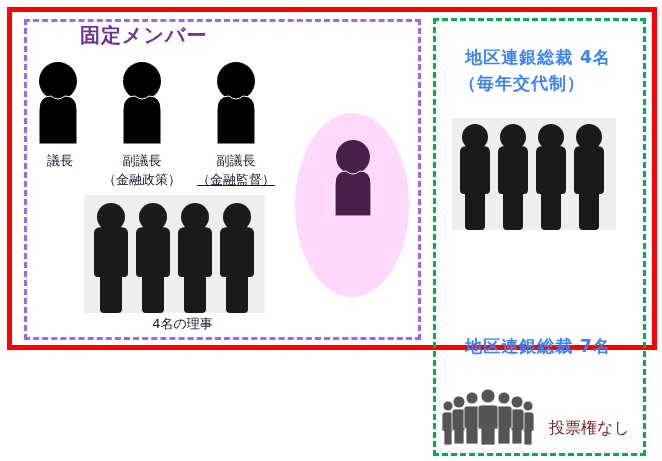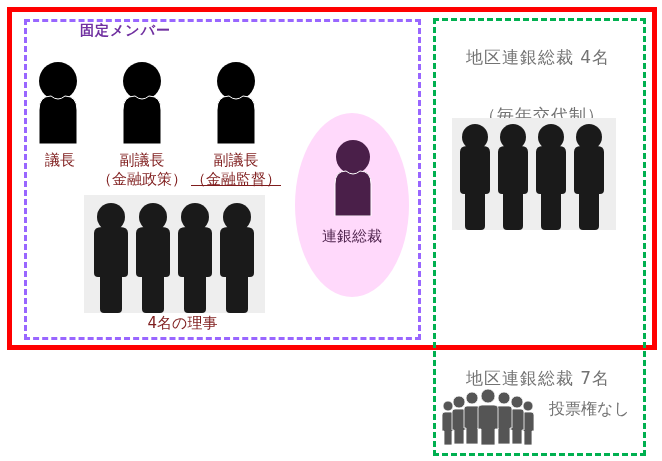--- a/index.html
+++ b/index.html
@@ -2,25 +2,25 @@
 <html><head>
 <meta charset="utf-8">
 <style>
   html, body { margin:0; padding:0; background:#ffffff; }
   body { width:662px; height:461px; position:relative; overflow:hidden; font-family:"DejaVu Sans", sans-serif; }
   .abs { position:absolute; }
   .red-frame { left:7px; top:7px; width:640px; height:333px; border:5px solid #ff0000; }
   .purple-box { left:24px; top:19px; width:391px; height:315px; border:3px dashed #9966ff; }
   .green-box { left:433px; top:18px; width:207px; height:432px; border:3px dashed #00b050; }
   .ellipse { left:295px; top:113px; width:114px; height:184px; border-radius:50%; background:#ffd9fb; }
-  .title-purple { left:80px; top:22px; font-size:14px; font-weight:bold; color:#7030a0; letter-spacing:1px; }
-  .label { font-size:15px; color:#7f1d1d; text-align:center; line-height:19px; white-space:nowrap; }
+  .title-purple { left:80px; top:22px; font-size:20px; font-weight:bold; color:#7030a0; letter-spacing:1px; }
+  .label { font-size:13px; color:#0f172a; text-align:center; line-height:19px; white-space:nowrap; }
   .ny-label { left:297px; top:226px; width:110px; font-size:15px; color:#4a1f49; text-align:center; line-height:21px; }
-  .green-title { font-size:17px; font-weight:normal; color:#737373; text-align:center; white-space:nowrap; letter-spacing:1px; }
-  .no-vote { left:549px; top:399px; font-size:16px; color:#737373; white-space:nowrap; }
+  .green-title { font-size:17px; font-weight:bold; color:#3b82f6; text-align:center; white-space:nowrap; letter-spacing:1px; }
+  .no-vote { left:549px; top:418px; font-size:16px; color:#7f1d1d; white-space:nowrap; }
   .group-bg { background:#eeeeee; }
   svg { display:block; }
 </style>
 </head>
 <body>
 
 <div class="abs red-frame"></div>
 <div class="abs purple-box"></div>
 <div class="abs green-box"></div>
 
@@ -77,25 +77,24 @@
 <div class="abs label" style="left:92px;top:314px;width:181px;">4名の理事</div>
 
 <div class="abs ellipse"></div>
 <div class="abs" style="left:332px;top:140px;">
   <svg width="42" height="76" viewBox="0 0 42 76">
       <circle cx="21" cy="17" r="17" fill="#4a1f49"></circle>
       <path d="M3 76 V44 Q3 31 14 31 Q21 37 28 31 Q39 31 39 44 V76 Z" fill="#4a1f49" stroke="#fff" stroke-width="1"></path>
     </svg>
 </div>
 <div class="abs ny-label">
-  <div>連銀総裁</div>
 </div>
 
 <div class="abs green-title" style="left:436px;top:46px;width:204px;">地区連銀総裁 4名</div>
-<div class="abs green-title" style="left:440px;top:72px;width:204px;margin-top:32px;">（毎年交代制）</div>
+<div class="abs green-title" style="left:420px;top:72px;width:204px;">（毎年交代制）</div>
 <div class="abs group-bg" style="left:452px;top:118px;width:164px;height:112px;">
   <svg width="164" height="112" viewBox="0 0 164 112">
     <g fill="#1a1a1a">
       <g transform="translate(6,6)">
           <circle cx="17" cy="13" r="13"></circle>
           <path d="M2 28 Q2 22 9 22 H25 Q32 22 32 28 V66 Q32 70 28 70 H27 V102 Q27 106 23 106 H11 Q7 106 7 102 V70 H6 Q2 70 2 66 Z"></path>
         </g>
       <g transform="translate(44,6)">
           <circle cx="17" cy="13" r="13"></circle>
           <path d="M2 28 Q2 22 9 22 H25 Q32 22 32 28 V66 Q32 70 28 70 H27 V102 Q27 106 23 106 H11 Q7 106 7 102 V70 H6 Q2 70 2 66 Z"></path>
@@ -105,21 +104,21 @@
           <path d="M2 28 Q2 22 9 22 H25 Q32 22 32 28 V66 Q32 70 28 70 H27 V102 Q27 106 23 106 H11 Q7 106 7 102 V70 H6 Q2 70 2 66 Z"></path>
         </g>
       <g transform="translate(120,6)">
           <circle cx="17" cy="13" r="13"></circle>
           <path d="M2 28 Q2 22 9 22 H25 Q32 22 32 28 V66 Q32 70 28 70 H27 V102 Q27 106 23 106 H11 Q7 106 7 102 V70 H6 Q2 70 2 66 Z"></path>
         </g>
     </g>
   </svg>
 </div>
 
-<div class="abs green-title" style="left:436px;top:335px;width:204px;margin-top:32px;">地区連銀総裁 7名</div>
+<div class="abs green-title" style="left:436px;top:335px;width:204px;">地区連銀総裁 7名</div>
 <div class="abs" style="left:442px;top:389px;">
   <svg width="92" height="56" viewBox="0 0 92 56">
     <g fill="#555555" stroke="#ffffff" stroke-width="0.8">
       <g transform="translate(0,12)">
           <circle cx="6" cy="5" r="5"></circle>
           <path d="M0 14 Q0 11 3 11 H9 Q12 11 12 14 V30 H10 V44 H2 V30 H0 Z"></path>
         </g>
       <g transform="translate(80,12)">
           <circle cx="6" cy="5" r="5"></circle>
           <path d="M0 14 Q0 11 3 11 H9 Q12 11 12 14 V30 H10 V44 H2 V30 H0 Z"></path>

